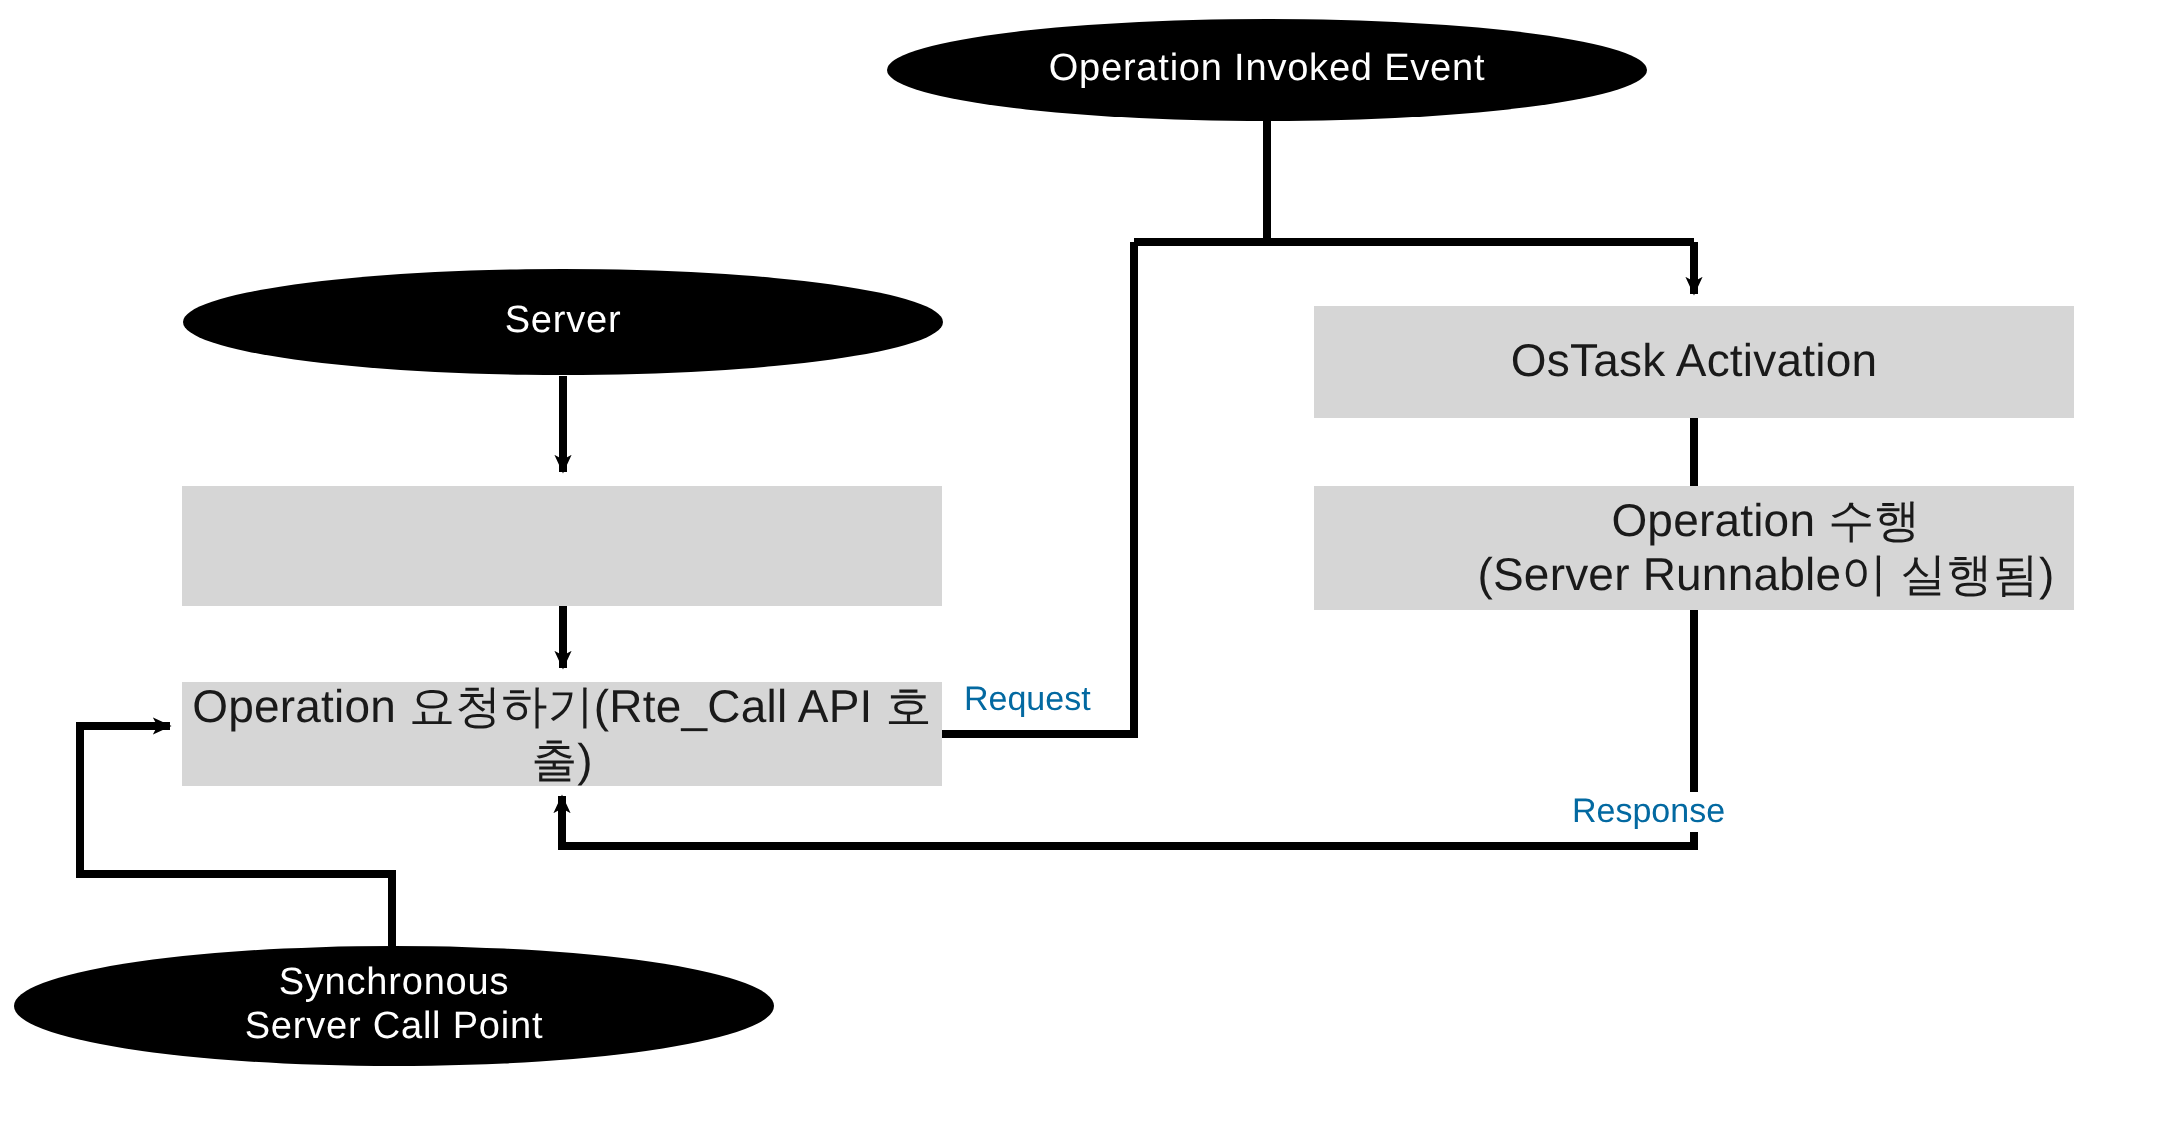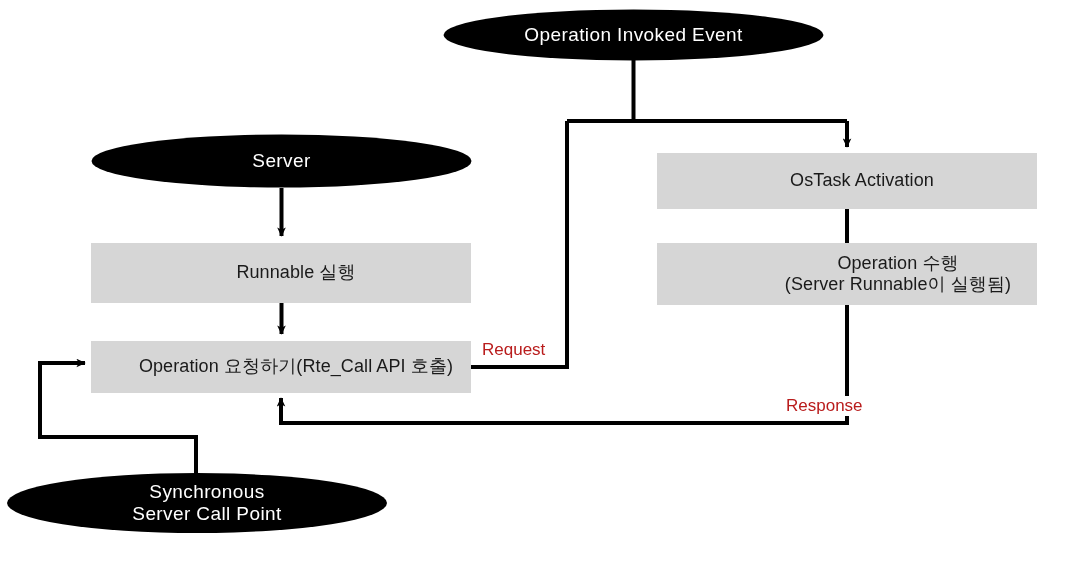--- a/index.html
+++ b/index.html
@@ -40,27 +40,26 @@
     white-space: pre-line;
     pointer-events: none;
   }
   .ellipse-label {
     color: #ffffff;
     font-size: 19px;
     letter-spacing: 0.4px;
   }
   .box-label {
     color: #1a1a1a;
-    font-size: 18px;
+    font-size: 23px;
     letter-spacing: 0.1px;
-    margin-left: 15px;
   }
   .edge-label {
     position: absolute;
-    color: #b91c1c;
+    color: #0369a1;
     font-size: 17px;
     background: #ffffff;
     padding: 0 2px;
     white-space: nowrap;
   }
 </style>
 </head>
 <body>
 
 <div id="diagram-root">
@@ -102,24 +101,23 @@
 
     <path d="M847,305 L847,423 L281,423 L281,398" stroke="#000000" stroke-width="4" fill="none" marker-end="url(#arrowhead)"></path>
 
     <path d="M196,473 L196,437 L40,437 L40,363 L85,363" stroke="#000000" stroke-width="4" fill="none" marker-end="url(#arrowhead)"></path>
   </svg>
 
   <div class="node-label ellipse-label" style="left:444px; top:10px; width:379px; height:51px;">Operation Invoked Event</div>
 
   <div class="node-label ellipse-label" style="left:92px; top:135px; width:379px; height:53px;">Server</div>
 
-  <div class="node-label ellipse-label" style="left:17px; top:473px; width:380px; height:60px;">Synchronous
+  <div class="node-label ellipse-label" style="left:7px; top:473px; width:380px; height:60px;">Synchronous
 Server Call Point</div>
 
-  <div class="node-label box-label" style="left:91px; top:243px; width:380px; height:60px;">Runnable 실행</div>
 
   <div class="node-label box-label" style="left:91px; top:341px; width:380px; height:52px;">Operation 요청하기(Rte_Call API 호출)</div>
 
   <div class="node-label box-label" style="left:657px; top:153px; width:380px; height:56px;">OsTask Activation</div>
 
   <div class="node-label box-label" style="left:657px; top:243px; width:380px; height:62px;padding-left:36px;">Operation 수행
 (Server Runnable이 실행됨)</div>
 
   <div class="edge-label" style="left:480px; top:340px;">Request</div>
 

